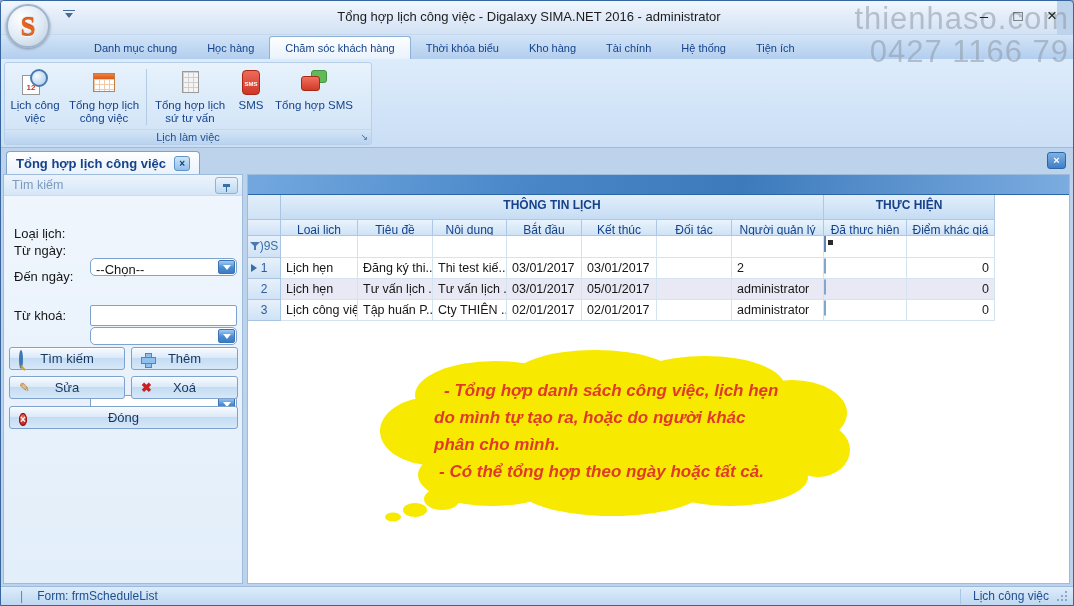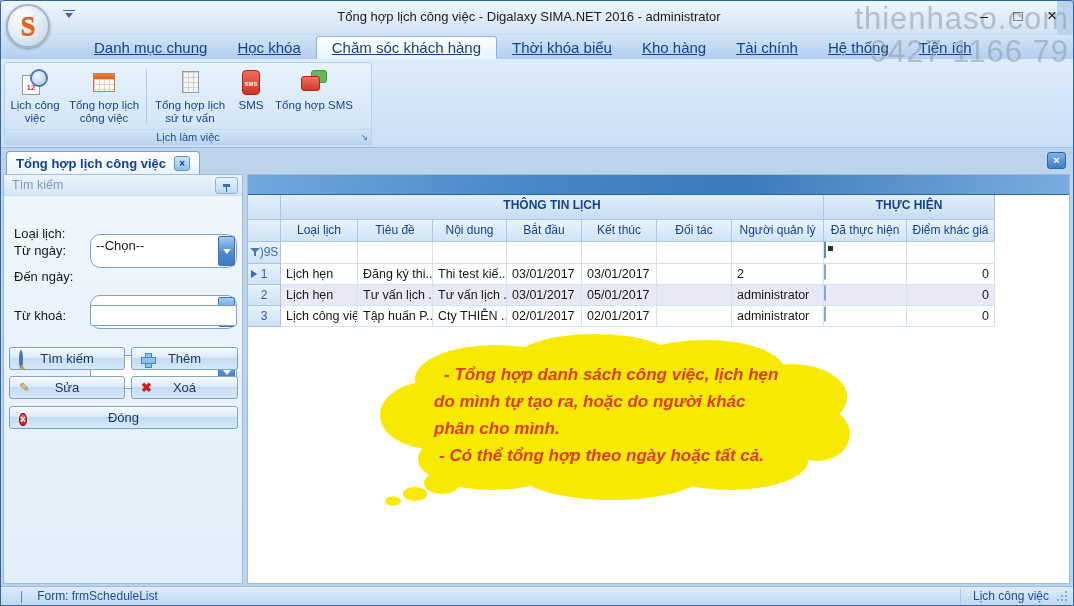--- a/index.html
+++ b/index.html
@@ -19,21 +19,21 @@
   .qat{position:absolute;left:62px;top:9px;width:12px;height:10px;border-top:1px solid #44699c;z-index:9;}
   .qat .chev{margin:2px auto 0;}
   .winbtns{position:absolute;right:12px;top:5px;z-index:7;display:flex;gap:16px;color:#222;}
   .wbtn{width:18px;height:20px;text-align:center;font-size:15px;line-height:20px;cursor:default;}
   .watermark{position:absolute;right:4px;top:1px;z-index:6;text-align:right;font-size:31px;line-height:33px;
     color:#8e99a5;opacity:.55;letter-spacing:1px;pointer-events:none;}
 
   
   .menubar{position:absolute;top:34px;left:0;right:0;height:24px;
     background:linear-gradient(#d2e4f7,#b2ceee);display:flex;align-items:flex-end;padding-left:78px;}
-  .mtab{height:22px;line-height:22px;padding:0 15px;font-size:15px;color:#15428b;white-space:nowrap;text-decoration:underline;}
+  .mtab{height:22px;line-height:22px;padding:0 15px;font-size:11px;color:#15428b;white-space:nowrap;}
   .mtab.active{background:linear-gradient(#fdfeff,#e9f2fc);border:1px solid #8fb2d9;border-bottom:none;
     border-radius:3px 3px 0 0;height:23px;font-weight:normal;}
 
   
   .ribbon{position:absolute;top:58px;left:0;right:0;height:89px;
     background:linear-gradient(#ddecfb,#cadef5);border-bottom:1px solid #9cbcdf;}
   .rgroup{position:absolute;left:3px;top:3px;width:368px;height:83px;border:1px solid #b7cfe9;border-radius:3px;
     background:linear-gradient(#e7f2fc,#d6e7f8 70%,#cbe0f5);}
   .rbtns{display:flex;height:66px;padding:2px 1px 0;}
   .rbtn{flex:none;display:flex;flex-direction:column;align-items:center;padding:2px 1px 0;
@@ -90,21 +90,21 @@
   .sidebar{position:absolute;top:25px;left:2px;width:240px;bottom:2px;
     background:linear-gradient(#f0f6fd,#e2eefa);border:1px solid #9dbbdd;}
   .sbheader{position:relative;height:21px;line-height:21px;padding-left:8px;font-size:12.5px;color:#7b99c0;
     background:linear-gradient(#ecf4fc,#d6e6f7);border-bottom:1px solid #cadcf0;}
   .pinbtn{position:absolute;right:4px;top:2px;width:23px;height:17px;border:1px solid #8fb2d9;border-radius:3px;
     background:linear-gradient(#e8f2fc,#bcd9f2);display:flex;align-items:center;justify-content:center;}
   .pin-i{width:7px;height:3px;background:#3a6ea5;position:relative;}
   .pin-i::after{content:'';position:absolute;left:3px;top:3px;width:1px;height:5px;background:#3a6ea5;}
   .flabel{position:absolute;left:10px;font-size:13px;color:#161616;}
   .fctrl{position:absolute;left:86px;width:147px;height:21px;}
-  .select{border:1px solid #7da2ce;background:#fff;height:34px;position:relative;border-radius:10px;}
+  .select{border:1px solid #7da2ce;background:#fff;height:18px;position:relative;border-radius:5px;margin-top:24px;}
   .sel-text{position:absolute;left:5px;top:3px;font-size:13px;color:#161616;}
   .sel-btn{position:absolute;right:1px;top:1px;bottom:1px;width:17px;border-radius:2px;border:1px solid #3a74b4;
     background:linear-gradient(#9fcbf4,#4c8bd2 55%,#3c7cc4);display:flex;align-items:center;justify-content:center;}
   .chev{width:0;height:0;border-left:4px solid transparent;border-right:4px solid transparent;border-top:5px solid #fff;}
   .tinput{border:1px solid #7da2ce;height:21px;width:147px;font:13px "Liberation Sans",sans-serif;
     padding:0 4px;background:#fff;border-radius:2px;}
   .abtn{position:absolute;height:23px;border:1px solid #7da2ce;border-radius:3px;cursor:default;
     background:linear-gradient(#f7fbfe,#ddeaf9 45%,#c4dcf3 50%,#d7e8f8);
     font-size:13px;color:#17365e;display:flex;align-items:center;justify-content:center;box-shadow:inset 0 1px 0 #fff;}
   .abtn .aic{position:absolute;left:9px;top:4px;}
@@ -142,21 +142,21 @@
   .fbadge{font-size:12px;color:#3a6ea5;}
   .cb{width:14px;height:13px;margin:3px auto 0;border:1px solid #7fa8d0;border-radius:1px;
     background:linear-gradient(#f2f8fd,#b9d5ef);}
   .cbi{width:13px;height:13px;margin:3px auto 0;border:1px solid #5b88b8;position:relative;
     background:linear-gradient(#e8f1fa,#cddff2);}
   .cbi::after{content:'';position:absolute;left:3px;top:3px;width:5px;height:5px;background:#2a2a2a;}
   .rarrow{position:absolute;left:3px;top:6px;width:0;height:0;border-top:4px solid transparent;
     border-bottom:4px solid transparent;border-left:6px solid #3a6ea5;}
 
   
-  .bubble{position:absolute;left:132px;top:156px;width:472px;height:192px;}
+  .bubble{position:absolute;left:132px;top:172px;width:472px;height:192px;}
   .btext{position:absolute;left:54px;top:30px;width:392px;font-style:italic;font-weight:bold;
     font-size:17px;line-height:27px;color:#e03a2a;}
   .btext .in1{padding-left:10px;}
   .btext .in4{padding-left:5px;}
 
   
   .statusbar{position:absolute;bottom:0;left:0;right:0;height:19px;
     background:linear-gradient(#deecfb,#bfd7f0);border-top:1px solid #9cbcdf;display:flex;align-items:center;
     font-size:12px;color:#1e4f91;padding:0 5px;}
   .sb-sep{margin:0 14px;color:#5b84b8;}
@@ -185,21 +185,21 @@
     <div>0427 1166 79</div>
   </div>
   <div class="winbtns">
     <span class="wbtn">–</span>
     <span class="wbtn">□</span>
     <span class="wbtn" style="font-size:17px;">×</span>
   </div>
 
   <div class="menubar">
     <div class="mtab">Danh mục chung</div>
-    <div class="mtab">Học khóa</div>
+    <div class="mtab">Học hàng</div>
     <div class="mtab active">Chăm sóc khách hàng</div>
     <div class="mtab">Thời khóa biểu</div>
     <div class="mtab">Kho hàng</div>
     <div class="mtab">Tài chính</div>
     <div class="mtab">Hệ thống</div>
     <div class="mtab">Tiện ích</div>
   </div>
 
   <div class="ribbon">
     <div class="rgroup">
@@ -311,21 +311,21 @@
     <div class="gridpanel">
       <div class="gcaption"></div>
 
       <div class="grow" style="height:25px">
         <div class="ind" style="background:linear-gradient(#e2eefa,#cfe2f5)"></div>
         <div class="cell bcell" style="width:543px">THÔNG TIN LỊCH</div>
         <div class="cell bcell" style="width:171px">THỰC HIỆN</div>
         <div class="fillcell"></div>
       </div>
 
-      <div class="grow" style="height:22px">
+      <div class="grow" style="height:16px">
         <div class="ind"></div>
         <div class="cell hcell" style="width:77px">Loại lịch</div>
         <div class="cell hcell" style="width:75px">Tiêu đề</div>
         <div class="cell hcell" style="width:74px">Nội dung</div>
         <div class="cell hcell" style="width:75px">Bắt đầu</div>
         <div class="cell hcell" style="width:75px">Kết thúc</div>
         <div class="cell hcell" style="width:75px">Đối tác</div>
         <div class="cell hcell" style="width:92px">Người quản lý</div>
         <div class="cell hcell" style="width:83px">Đã thực hiện</div>
         <div class="cell hcell" style="width:88px">Điểm khác giá</div>

